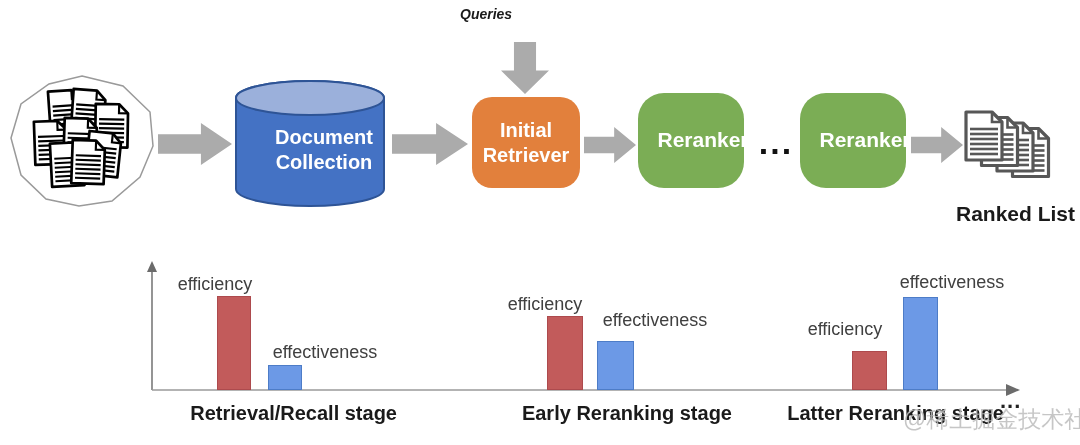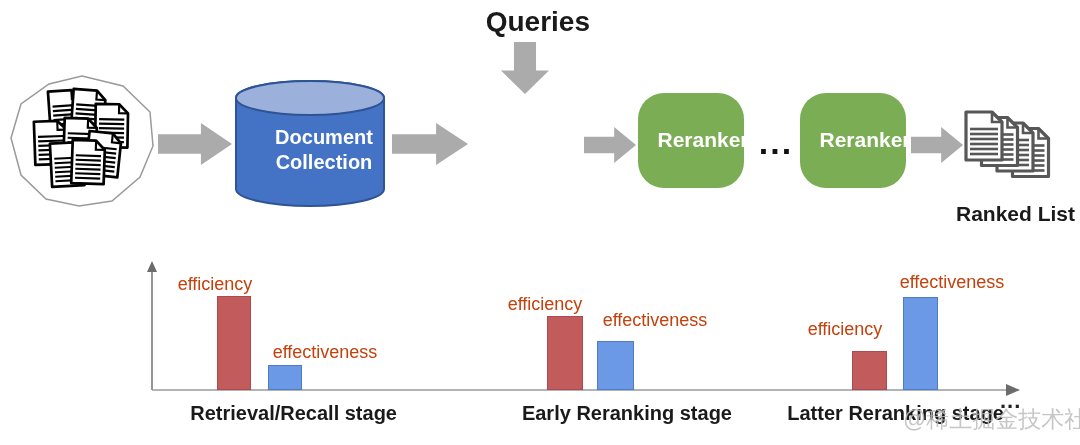--- a/index.html
+++ b/index.html
@@ -17,22 +17,22 @@
   
   .block-arrow-right {
     background: #ABABAB;
     clip-path: polygon(0 27%, 58% 27%, 58% 0, 100% 50%, 58% 100%, 58% 73%, 0 73%);
   }
   .block-arrow-down {
     background: #ABABAB;
     clip-path: polygon(27% 0, 73% 0, 73% 55%, 100% 55%, 50% 100%, 0 55%, 27% 55%);
   }
   .queries-label {
-    width: 130px; text-align: right;
-    font-size: 28px; font-weight: 700; color: #1a1a1a;
+    width: 130px; text-align: left;
+    font-size: 14px; font-weight: 700; color: #1a1a1a; font-style: italic;
   }
   .cyl-label {
     width: 150px; height: 127px;
     display: flex; align-items: center; justify-content: center;
     padding-top: 12px; text-align: center;
     color: #ffffff; font-size: 20px; font-weight: 700; line-height: 1.25; padding-left: 28px;
   }
   .node-box {
     display: flex; align-items: center; justify-content: center;
     text-align: center; color: #ffffff; font-weight: 700; line-height: 1.25;
@@ -47,21 +47,21 @@
     width: 125px; text-align: center;
     font-size: 21px; font-weight: 700; color: #1a1a1a;
   }
 
   
   .bar { border-style: solid; border-width: 1px; }
   .bar-red  { background: #C25B5B; border-color: #AD4A4D; }
   .bar-blue { background: #6C99E6; border-color: #4D7CC7; }
   .bar-label {
     width: 140px; text-align: center;
-    font-size: 18px; font-weight: 500; color: #c2410c; white-space: nowrap;
+    font-size: 18px; font-weight: 500; color: #404040; white-space: nowrap;
   }
   .stage-label {
     width: 260px; text-align: right;
     font-size: 20px; font-weight: 600; color: #1a1a1a; white-space: nowrap;
   }
   .axis-dots {
     font-size: 22px; font-weight: 800; color: #222; letter-spacing: 1px;
   }
   .watermark {
     font-size: 23px; color: #bdbdbd; opacity: 0.85; white-space: nowrap; z-index: 5;
@@ -116,20 +116,21 @@
     <path d="M1 18 a74 17 0 0 1 148 0 v91 a74 17 0 0 1 -148 0 z" fill="#4472C4" stroke="#2E5496" stroke-width="2"></path>
     <ellipse cx="75" cy="18" rx="74" ry="17" fill="#9BB0DB" stroke="#2E5496" stroke-width="2"></ellipse>
   </svg>
   <div class="abs cyl-label" style="left:235px; top:80px;">Document Collection</div>
 
   <div class="abs block-arrow-right" style="left:392px; top:123px; width:76px; height:42px;"></div>
 
   <div class="abs queries-label" style="left:460px; top:6px;">Queries</div>
   <div class="abs block-arrow-down" style="left:501px; top:42px; width:48px; height:52px;"></div>
 
+  <div class="abs node-box node-orange" style="left:472px; top:97px; width:108px; height:91px;">Initial Retriever</div>
 
   <div class="abs block-arrow-right" style="left:584px; top:127px; width:52px; height:36px;"></div>
 
   <div class="abs node-box node-green" style="left:638px; top:93px; width:106px; height:95px;">Reranker</div>
 
   <div class="abs flow-dots" style="left:748px; top:132px;">...</div>
 
   <div class="abs node-box node-green" style="left:800px; top:93px; width:106px; height:95px;">Reranker</div>
 
   <div class="abs block-arrow-right" style="left:911px; top:127px; width:52px; height:36px;"></div>

